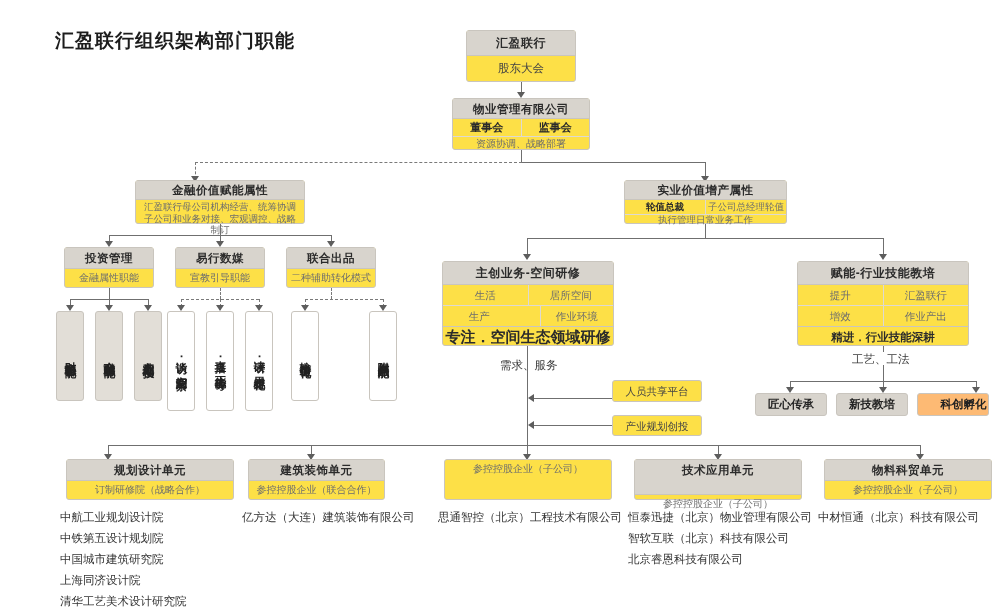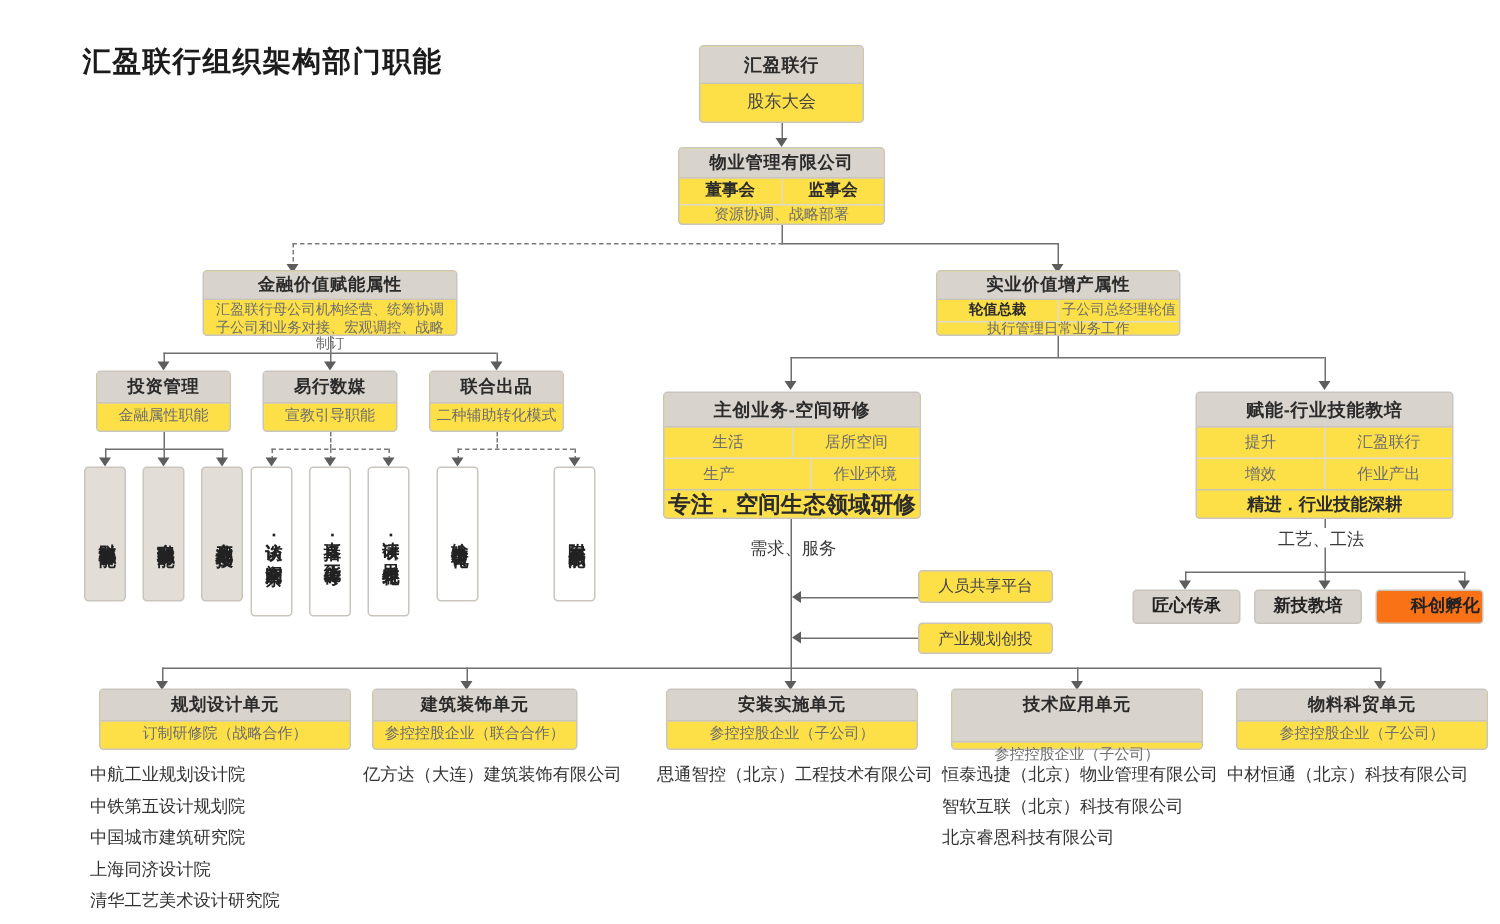--- a/index.html
+++ b/index.html
@@ -215,21 +215,21 @@
   <div class="arw" style="left:879px;top:387px;"></div>
   <div class="ln lnv" style="left:976px;top:381px;height:8px;"></div>
   <div class="arw" style="left:972px;top:387px;"></div>
 
   <div class="box" style="left:755px;top:393px;width:72px;height:23px;background:#d8d4cd;">
     <div style="height:20px;line-height:21px;text-align:center;font-size:11.5px;font-weight:bold;color:#222;">匠心传承</div>
   </div>
   <div class="box" style="left:836px;top:393px;width:72px;height:23px;background:#d8d4cd;">
     <div style="height:21px;line-height:21px;text-align:center;font-size:11.5px;font-weight:bold;color:#222;">新技教培</div>
   </div>
-  <div class="box" style="left:917px;top:393px;width:72px;height:23px;background:#f97316;padding-left:21px;">
+  <div class="box" style="left:917px;top:393px;width:72px;height:23px;background:#fdba74;padding-left:21px;">
     <div style="height:21px;line-height:21px;text-align:center;font-size:11.5px;font-weight:bold;color:#222;">科创孵化</div>
   </div>
 
   <div class="ln lnh" style="left:108px;top:445px;width:812px;"></div>
   <div class="ln lnv" style="left:108px;top:445px;height:11px;"></div>
   <div class="arw" style="left:104px;top:454px;"></div>
   <div class="ln lnv" style="left:311px;top:445px;height:11px;"></div>
   <div class="arw" style="left:307px;top:454px;"></div>
   <div class="ln lnv" style="left:527px;top:445px;height:11px;"></div>
   <div class="arw" style="left:523px;top:454px;"></div>
@@ -252,21 +252,20 @@
 
   <div class="box" style="left:248px;top:459px;width:137px;height:41px;">
     <div class="hdr" style="height:21px;line-height:21px;font-size:11.5px;">建筑装饰单元</div>
     <div class="sub" style="height:18px;line-height:18px;font-size:10px;">参控控股企业（联合合作）</div>
   </div>
   <div class="clist" style="left:242px;top:507px;">
     <div>亿方达（大连）建筑装饰有限公司</div>
   </div>
 
   <div class="box" style="left:444px;top:459px;width:168px;height:41px;">
-    <div class="hdr" style="height:21px;line-height:21px;font-size:11.5px;">安装实施单元</div>
     <div class="sub" style="height:18px;line-height:18px;font-size:10px;">参控控股企业（子公司）</div>
   </div>
   <div class="clist" style="left:438px;top:507px;">
     <div>思通智控（北京）工程技术有限公司</div>
   </div>
 
   <div class="box" style="left:634px;top:459px;width:168px;height:41px;">
     <div class="hdr" style="height:35px;line-height:21px;font-size:11.5px;">技术应用单元</div>
     <div class="sub" style="height:18px;line-height:18px;font-size:10px;">参控控股企业（子公司）</div>
   </div>

